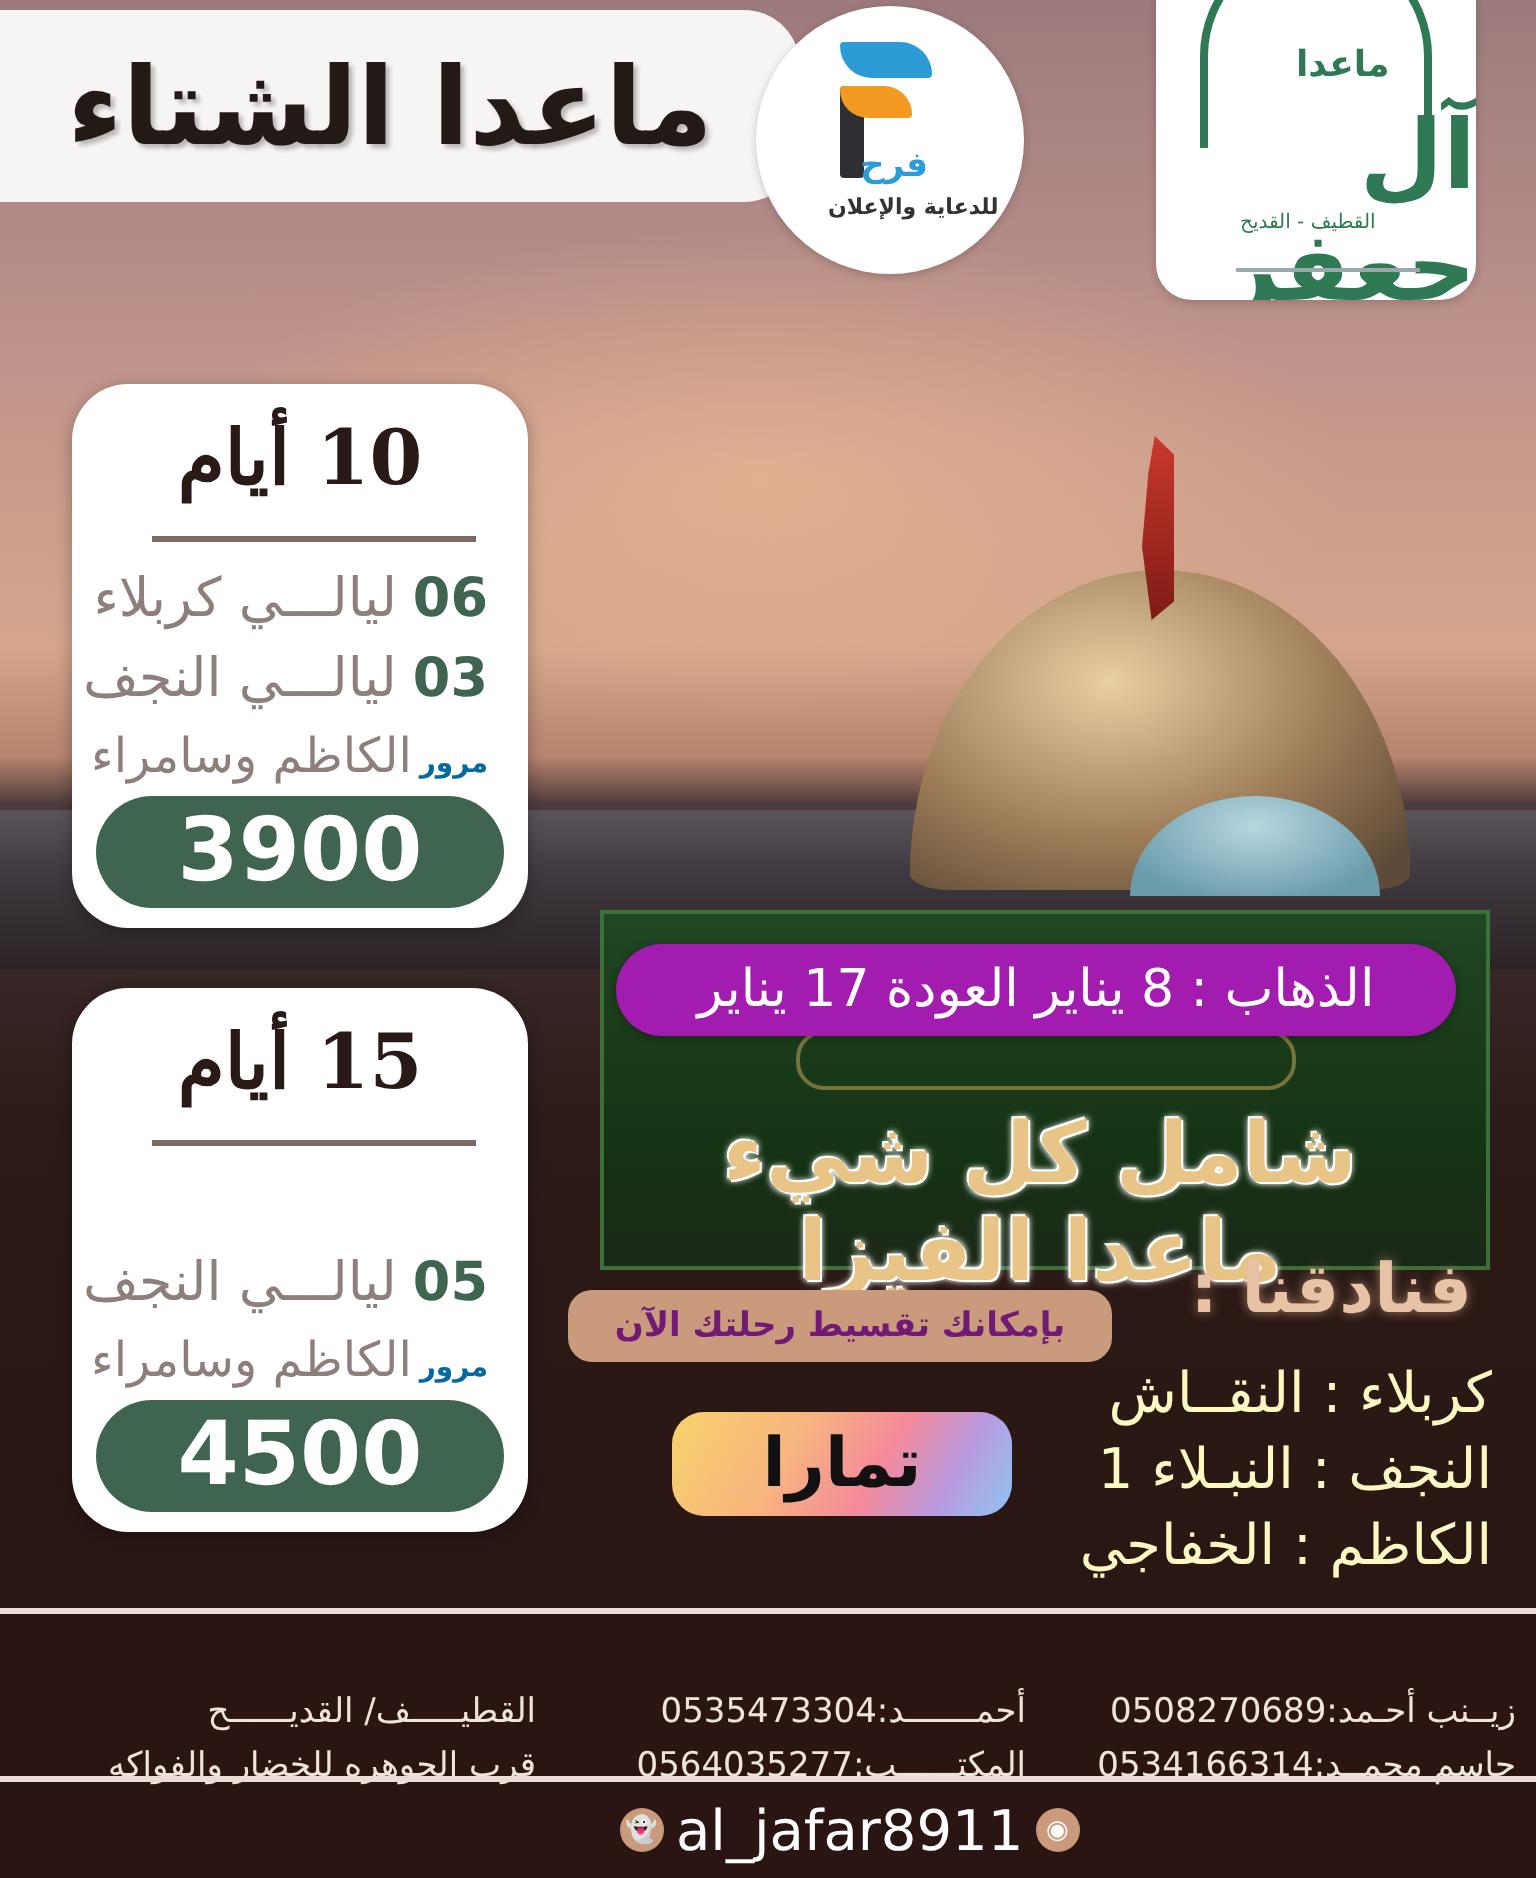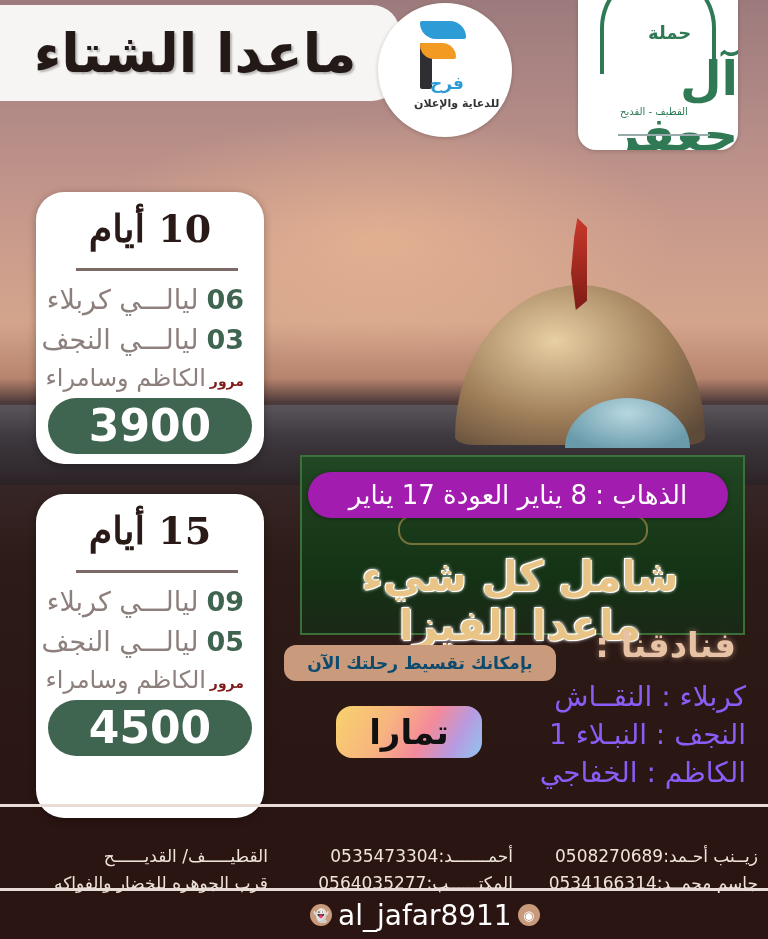--- a/index.html
+++ b/index.html
@@ -103,21 +103,21 @@
       font-size: 38px; color: #2a1a17;
     }
     .card .divider { position: absolute; left: 40px; right: 26px; top: 76px; height: 3px; background: #7c6a66; }
     .card .night-row {
       position: absolute; right: 20px; font-size: 27px; color: #8d7f7b; white-space: nowrap;
     }
     .card .night-row .num { color: #3f6450; font-weight: bold; margin-left: 8px; }
     .card .pass-row {
       position: absolute; right: 20px; font-size: 24px; color: #8d7f7b; white-space: nowrap;
     }
-    .card .pass-row .pass { font-size: 14px; color: #7f1d1d; font-weight: bold; margin-left: 4px; }
+    .card .pass-row .pass { font-size: 14px; color: #0369a1; font-weight: bold; margin-left: 4px; }
     .card .price {
       position: absolute; left: 12px; right: 12px; height: 56px;
       background: #3f6450; border-radius: 28px;
       color: #ffffff; font-weight: bold; font-size: 44px; text-align: center; line-height: 56px;
       direction: ltr;
     }
 
     
     .dates-pill {
       position: absolute; left: 308px; top: 472px; width: 420px; height: 46px;
@@ -131,27 +131,27 @@
       text-shadow: 0 0 3px #fff, 0 0 4px #fff, 1px 1px 0 #fff, -1px -1px 0 #fff;
     }
     .hotels-title {
       position: absolute; right: 32px; top: 625px;
       font-size: 34px; color: #e7c2a5; font-weight: bold; white-space: nowrap;
       text-shadow: 0 0 6px rgba(230,180,140,0.6);
     }
     .installment-pill {
       position: absolute; left: 284px; top: 645px; width: 272px; height: 36px;
       background: #c99a7c; border-radius: 12px;
-      color: #0c4a6e; font-size: 17px; font-weight: bold; text-align: center; line-height: 36px;
+      color: #701a75; font-size: 17px; font-weight: bold; text-align: center; line-height: 36px;
     }
     .hotel-line {
-      position: absolute; right: 22px; font-size: 28px; color: #8b5cf6; white-space: nowrap;
+      position: absolute; right: 22px; font-size: 28px; color: #fef9c3; white-space: nowrap;
     }
     .tamara-badge {
-      position: absolute; left: 336px; top: 706px; width: 146px; height: 52px;
+      position: absolute; left: 336px; top: 706px; width: 170px; height: 52px;
       border-radius: 16px;
       background: linear-gradient(120deg, #f8d26c 0%, #f7b57f 35%, #f48a9a 60%, #b89ae0 80%, #8ec6f0 100%);
       color: #111111; font-size: 34px; font-weight: bold; text-align: center; line-height: 52px;
     }
 
     
     .footer-line { position: absolute; left: 0; width: 768px; height: 3px; background: #e9dcd6; }
     .contact {
       position: absolute; font-size: 17px; color: #efe4dc; white-space: nowrap; margin-top: 20px;
     }
@@ -196,47 +196,44 @@
     <div class="f-stem"></div>
     <div class="f-top"></div>
     <div class="f-mid"></div>
   </div>
   <span class="brand">فرح</span>
   <span class="sub">للدعاية والإعلان</span>
 </div>
 
 <div class="jafar-logo">
   <div class="arch"></div>
-  <span class="hamla">حملة</span>
+  <span class="hamla">ماعدا</span>
   <span class="jafar">آل جعفر</span>
   <span class="place">القطيف - القديح</span>
   <div class="base-line"></div>
 </div>
 
 <div class="card" style="top:192px; height:272px;">
   <div class="days">10 أيام</div>
   <div class="divider"></div>
   <div class="night-row" style="top:92px;">
     <span class="num">06</span><span>ليالـــي كربلاء</span>
   </div>
   <div class="night-row" style="top:132px;">
     <span class="num">03</span><span>ليالـــي النجف</span>
   </div>
   <div class="pass-row" style="top:172px;">
     <span class="pass">مرور</span><span>الكاظم وسامراء</span>
   </div>
   <div class="price" style="top:206px;">3900</div>
 </div>
 
-<div class="card" style="top:494px; height:324px;">
+<div class="card" style="top:494px; height:272px;">
   <div class="days">15 أيام</div>
   <div class="divider"></div>
-  <div class="night-row" style="top:92px;">
-    <span class="num">09</span><span>ليالـــي كربلاء</span>
-  </div>
   <div class="night-row" style="top:132px;">
     <span class="num">05</span><span>ليالـــي النجف</span>
   </div>
   <div class="pass-row" style="top:172px;">
     <span class="pass">مرور</span><span>الكاظم وسامراء</span>
   </div>
   <div class="price" style="top:206px;">4500</div>
 </div>
 
 <div class="dates-pill">الذهاب : 8 يناير العودة 17 يناير</div>

